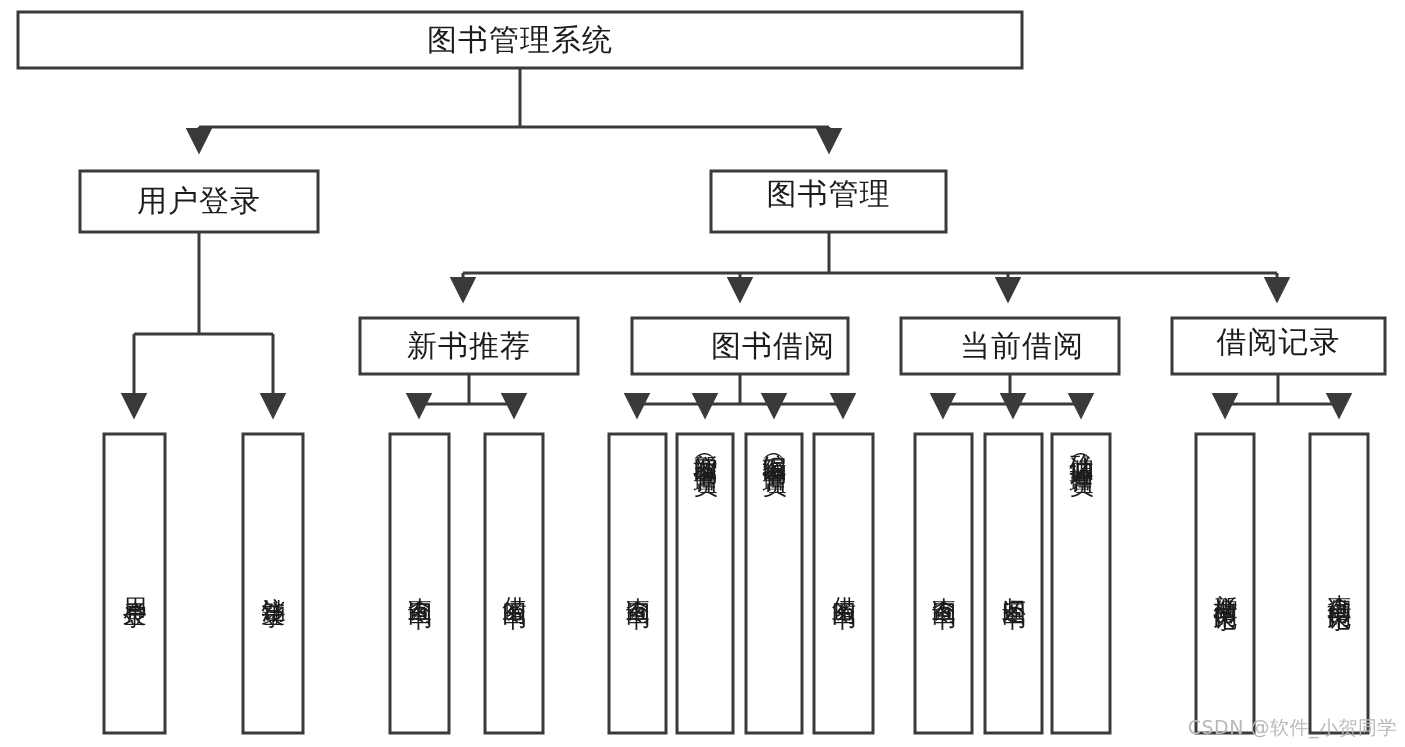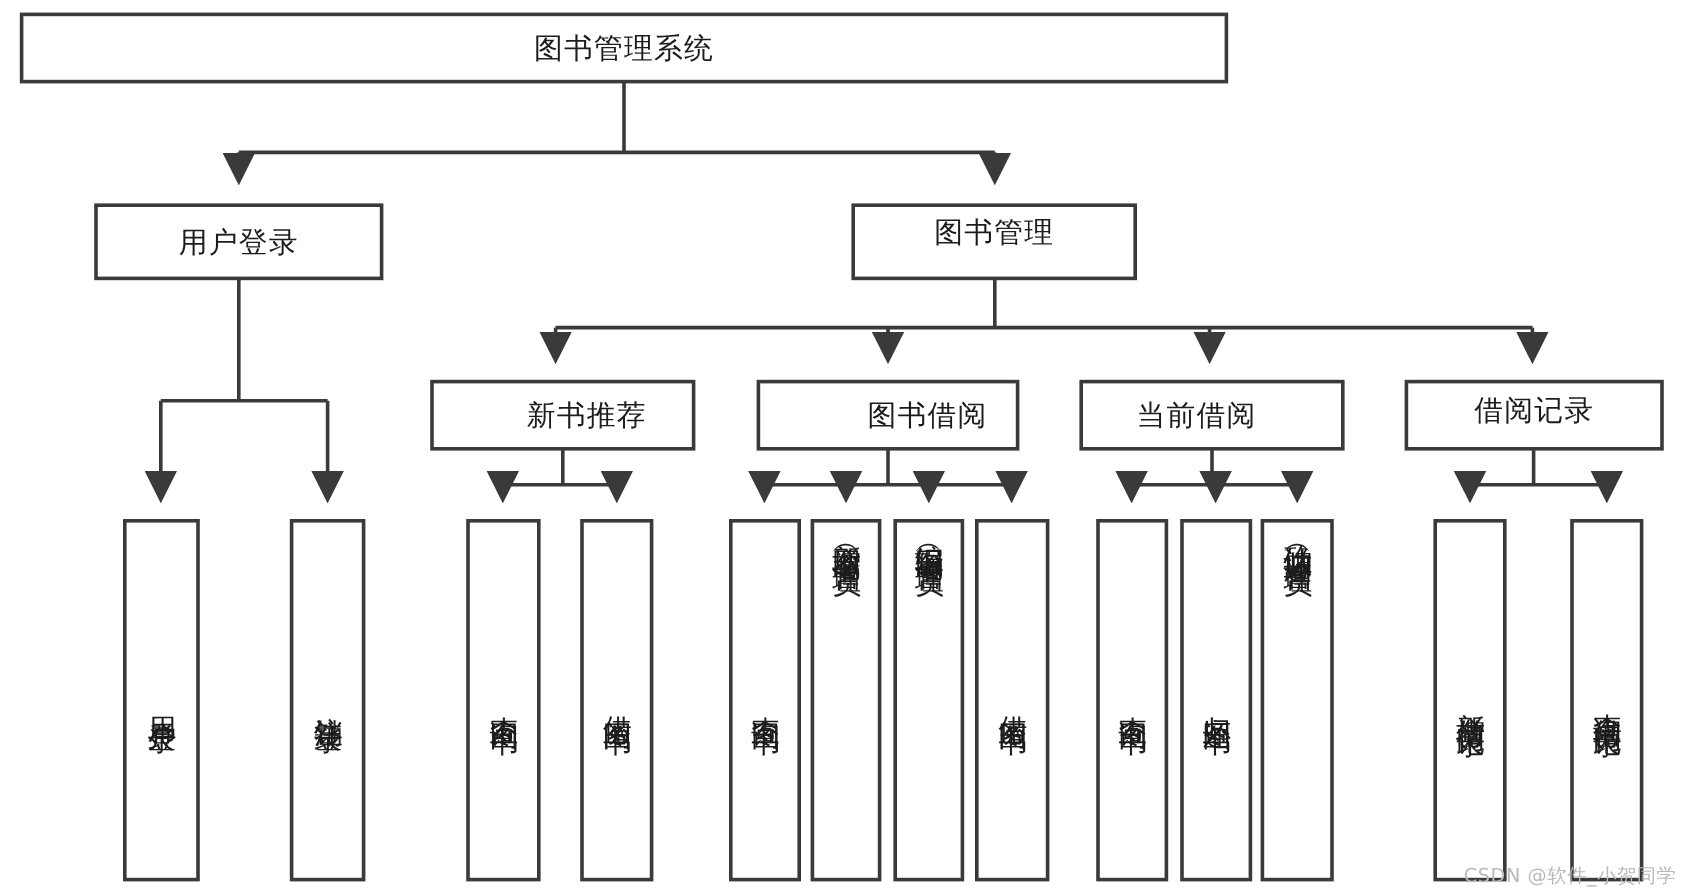--- a/index.html
+++ b/index.html
@@ -58,31 +58,31 @@
   }
   .htext-wrap {
     position: absolute;
     display: flex;
     align-items: center;
     justify-content: center;
     pointer-events: none;
   }
   .htext {
     font-family: "DejaVu Sans", "Liberation Sans", sans-serif;
-    font-size: 24px;
+    font-size: 30px;
     color: #1c1c1c;
     white-space: nowrap;
     letter-spacing: 1px;
   }
   #watermark {
     position: absolute;
     right: 8px;
     bottom: 6px;
     font-family: "DejaVu Sans", "Liberation Sans", sans-serif;
-    font-size: 16px;
+    font-size: 19px;
     color: #b9b9b9;
     white-space: nowrap;
     letter-spacing: 0.5px;
   }
 </style>
 </head>
 <body>
 
 <div id="diagram-root">
 
@@ -160,27 +160,27 @@
 
   <div class="htext-wrap" style="left:18px;  top:12px;  width:1004px; height:56px;">
     <span class="htext">图书管理系统</span>
   </div>
   <div class="htext-wrap" style="left:80px;  top:171px; width:238px; height:61px;">
     <span class="htext">用户登录</span>
   </div>
   <div class="htext-wrap" style="left:711px; top:171px; width:235px; height:46px;">
     <span class="htext">图书管理</span>
   </div>
-  <div class="htext-wrap" style="left:360px; top:318px; width:218px; height:56px;padding-left:20px;">
+  <div class="htext-wrap" style="left:360px; top:318px; width:218px; height:56px;">
     <span class="htext">新书推荐</span>
   </div>
   <div class="htext-wrap" style="left:632px; top:318px; width:216px; height:56px;padding-left:33px;">
     <span class="htext">图书借阅</span>
   </div>
-  <div class="htext-wrap" style="left:888px; top:318px; width:218px; height:56px;">
+  <div class="htext-wrap" style="left:913px; top:318px; width:218px; height:56px;">
     <span class="htext">当前借阅</span>
   </div>
   <div class="htext-wrap" style="left:1172px;top:318px; width:213px; height:48px;">
     <span class="htext">借阅记录</span>
   </div>
 
   <div class="vtext-wrap" style="left:104px; top:434px; width:61px; height:299px;">
     <span class="vtext">用户登录</span>
   </div>
   <div class="vtext-wrap" style="left:243px; top:434px; width:60px; height:299px;">

